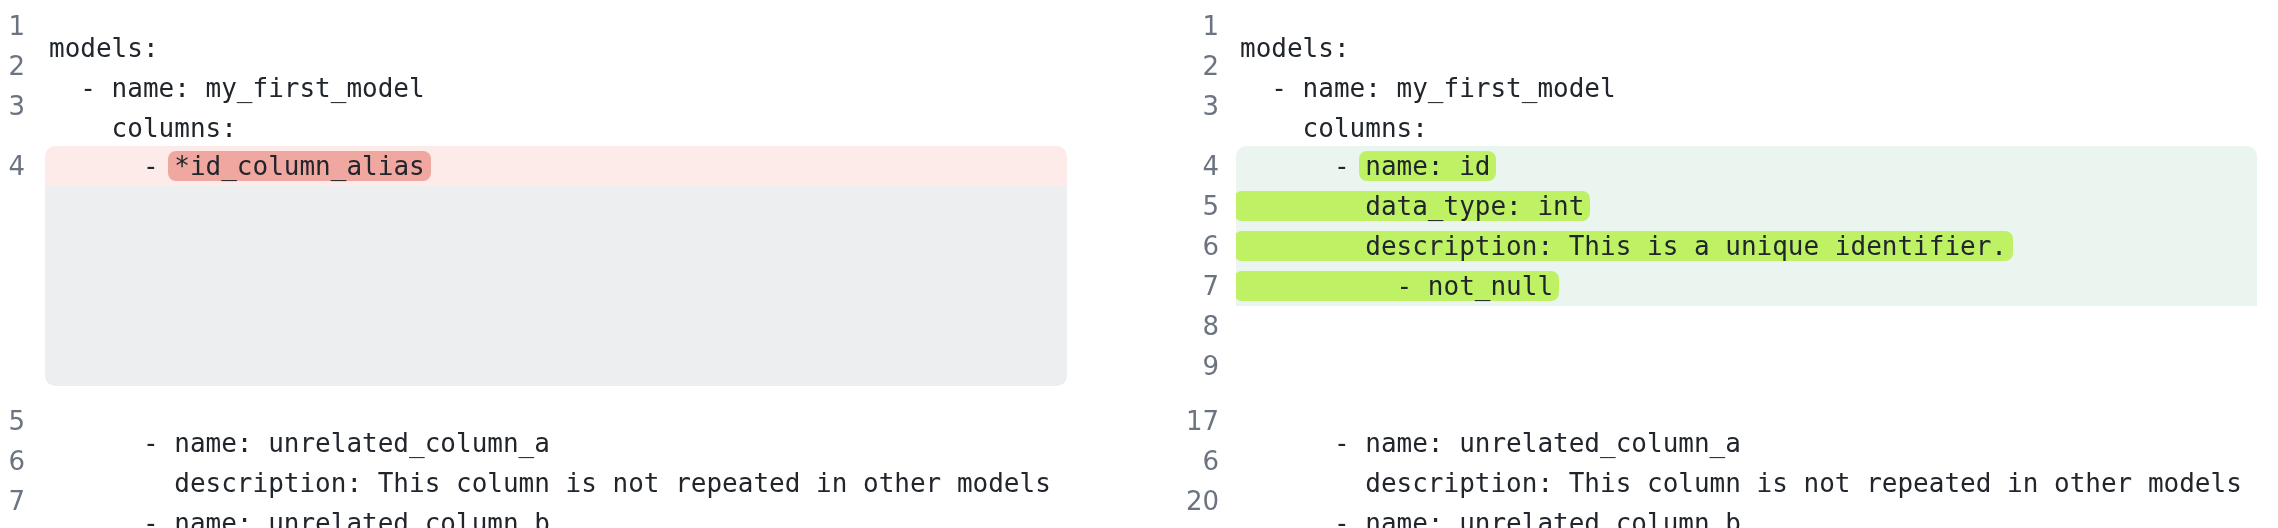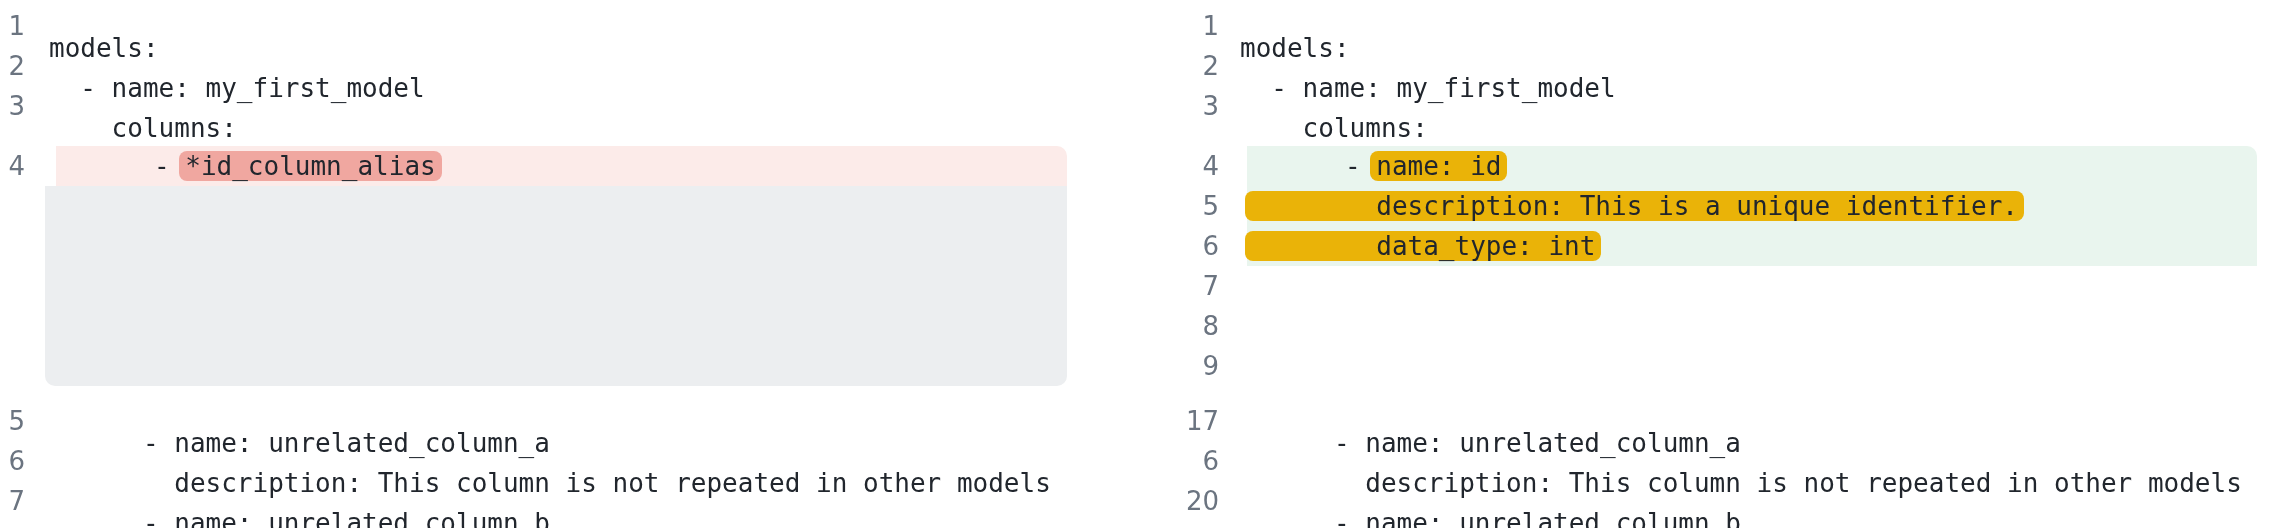--- a/index.html
+++ b/index.html
@@ -24,29 +24,29 @@
   }
   .pane-left  .ln { width: 17px; margin-right: 20px; }
   .pane-right .ln { width: 36px; margin-right: 17px; }
 
   .code { flex: 1; white-space: pre; padding-left: 4px; margin-top: 22px; }
 
   
   .block-section { display: flex; margin: 20px 0 15px 0; }
   .ln-col { flex: none; }
   .block { flex: 1; border-radius: 10px; overflow: hidden; }
-  .code-row { height: 40px; line-height: 40px; white-space: pre; padding-left: 4px; margin-left: 11px; }
+  .code-row { height: 40px; line-height: 40px; white-space: pre; padding-left: 4px; }
 
   .row-removed { background: #fcebe9; }
   .row-added   { background: #e9f5ee; }
   .filler      { height: 200px; background: #eceef0; }
 
   .mark { border-radius: 8px; padding: 0 6px; margin-left: -6px; }
   .mark-removed { background: #f0a7a0; }
-  .mark-added   { background: #eab308; }
+  .mark-added   { background: #bef264; }
 </style>
 </head>
 <body>
 
 <div class="diff">
 
   <div class="pane pane-left">
 
     <div class="row">
       <span class="ln">1</span>
@@ -105,22 +105,23 @@
       <div class="ln-col">
         <div class="ln">4</div>
         <div class="ln">5</div>
         <div class="ln">6</div>
         <div class="ln">7</div>
         <div class="ln">8</div>
         <div class="ln">9</div>
       </div>
       <div class="block">
         <div class="code-row row-added"><span>      - </span><span class="mark mark-added">name: id</span></div>
+        <div class="code-row row-added"><span></span><span class="mark mark-added">        data_type: int</span></div>
         <div class="code-row row-added"><span></span><span class="mark mark-added">        description: This is a unique identifier.</span></div>
-        <div class="code-row row-added"><span></span><span class="mark mark-added">        data_type: int</span></div>
+        <div class="code-row row-added"><span></span><span class="mark mark-added">          - not_null</span></div>
       </div>
     </div>
 
     <div class="row">
       <span class="ln">17</span>
       <span class="code">      - name: unrelated_column_a</span>
     </div>
     <div class="row">
       <span class="ln">6</span>
       <span class="code">        description: This column is not repeated in other models</span>

